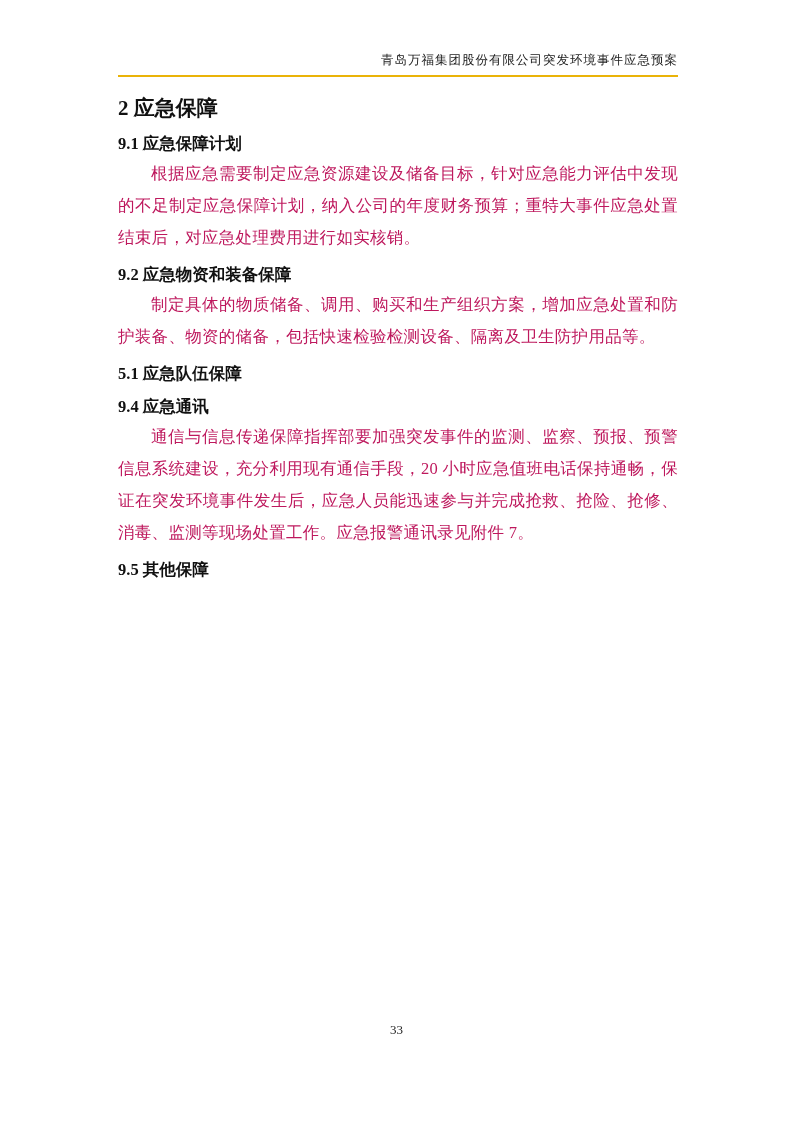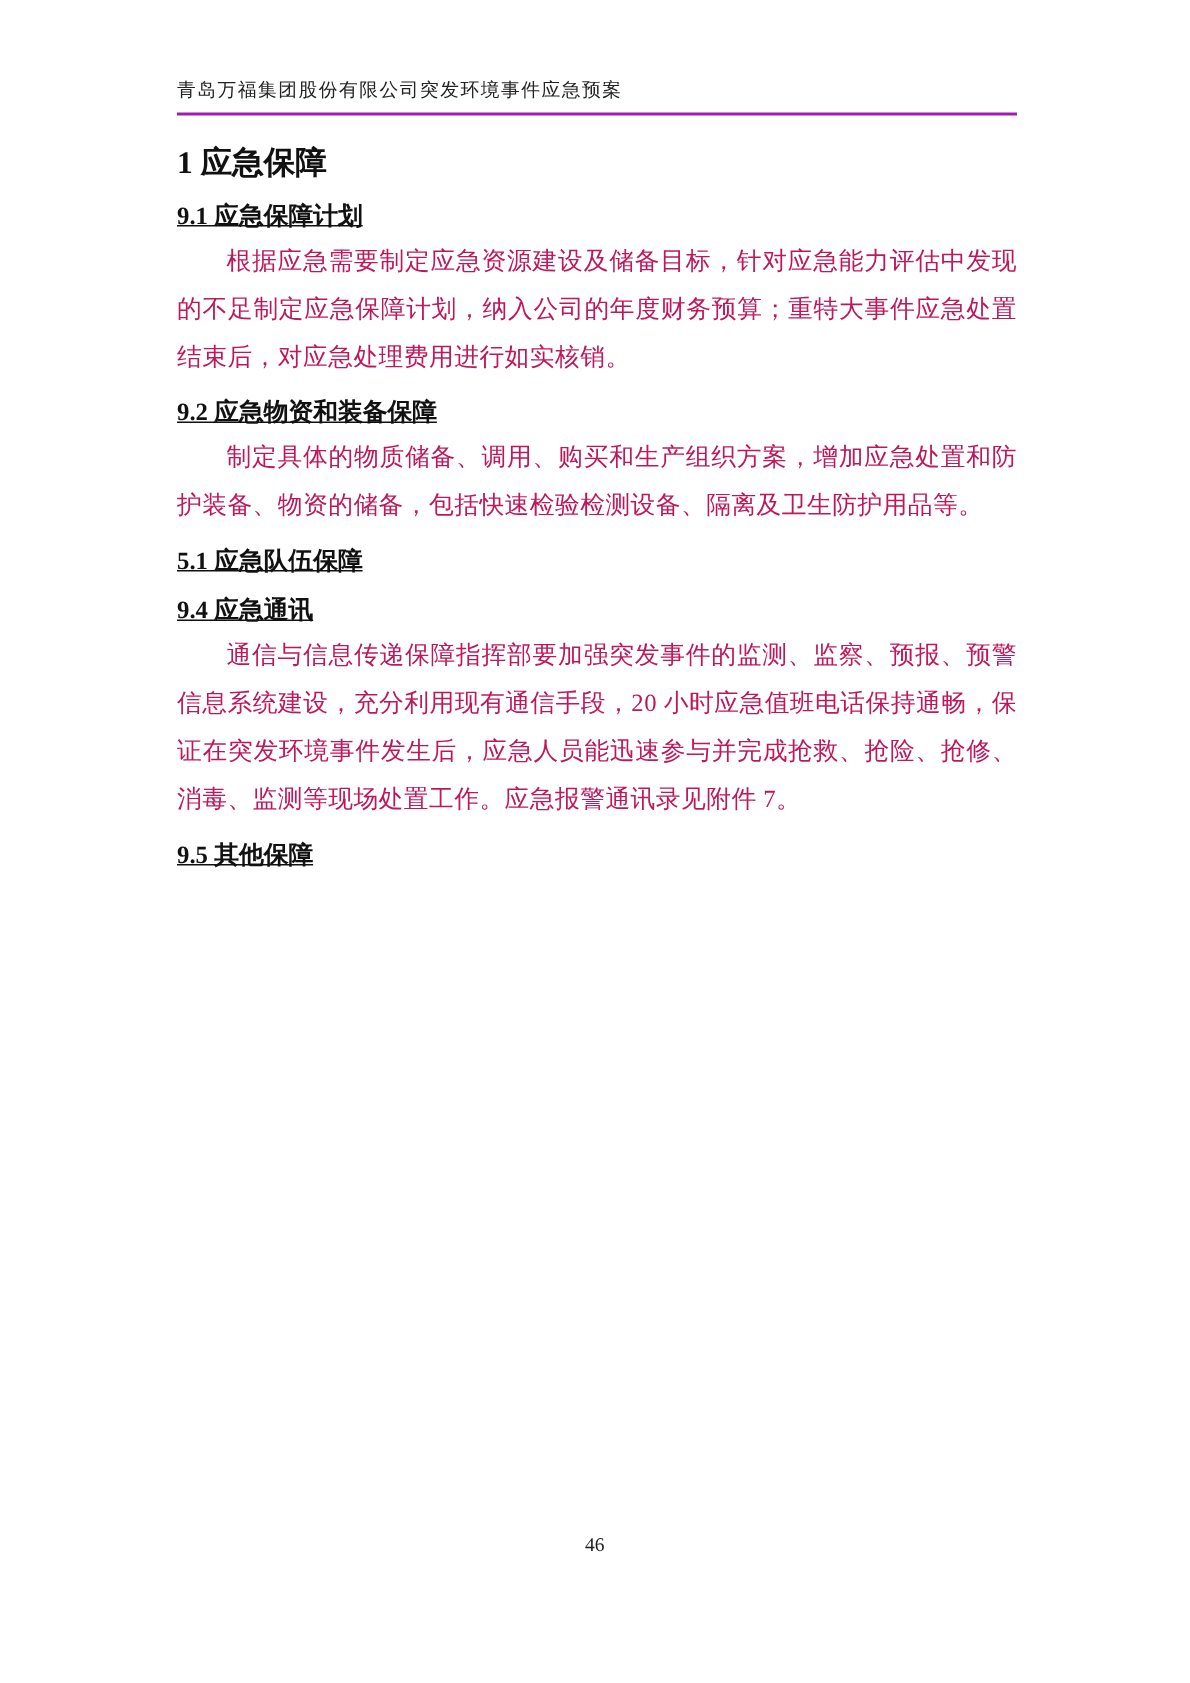--- a/index.html
+++ b/index.html
@@ -18,40 +18,39 @@
   }
   .content {
     position: absolute;
     left: 118px;
     width: 560px;
     top: 0;
   }
   .doc-header {
     padding-top: 52px;
     padding-bottom: 6px;
-    text-align: left;
+    text-align: right;
     font-size: 12.5px;
     letter-spacing: 1px;
     color: #222;
-    border-bottom: 2px solid #a21caf;
+    border-bottom: 2px solid #eab308;
   }
   .doc-title {
     margin: 16px 0 0 0;
     font-size: 21px;
     font-weight: bold;
     line-height: 30px;
     color: #111;
   }
   .section-heading {
     margin: 9px 0 0 0;
     font-size: 16.5px;
     font-weight: bold;
     line-height: 24px;
     color: #111;
-    text-decoration: underline;
   }
   .section-body {
     margin: 2px 0 0 0;
     font-size: 16.5px;
     line-height: 32px;
     text-align: justify;
     text-align-last: left;
     text-indent: 2em;
     color: #be185d;
     letter-spacing: 0.3px;
@@ -67,31 +66,31 @@
   }
 </style>
 </head>
 <body>
 
 <div class="page">
   <div class="content">
 
     <div class="doc-header">青岛万福集团股份有限公司突发环境事件应急预案</div>
 
-    <h1 class="doc-title">1 应急保障</h1>
+    <h1 class="doc-title">2 应急保障</h1>
 
     <h2 class="section-heading">9.1 应急保障计划</h2>
     <p class="section-body">根据应急需要制定应急资源建设及储备目标，针对应急能力评估中发现的不足制定应急保障计划，纳入公司的年度财务预算；重特大事件应急处置结束后，对应急处理费用进行如实核销。</p>
 
     <h2 class="section-heading">9.2 应急物资和装备保障</h2>
     <p class="section-body">制定具体的物质储备、调用、购买和生产组织方案，增加应急处置和防护装备、物资的储备，包括快速检验检测设备、隔离及卫生防护用品等。</p>
 
     <h2 class="section-heading">5.1 应急队伍保障</h2>
 
     <h2 class="section-heading">9.4 应急通讯</h2>
     <p class="section-body">通信与信息传递保障指挥部要加强突发事件的监测、监察、预报、预警信息系统建设，充分利用现有通信手段，20 小时应急值班电话保持通畅，保证在突发环境事件发生后，应急人员能迅速参与并完成抢救、抢险、抢修、消毒、监测等现场处置工作。应急报警通讯录见附件 7。</p>
 
     <h2 class="section-heading">9.5 其他保障</h2>
 
   </div>
 
-  <div class="page-number">46</div>
+  <div class="page-number">33</div>
 </div>
 
 </body></html>

